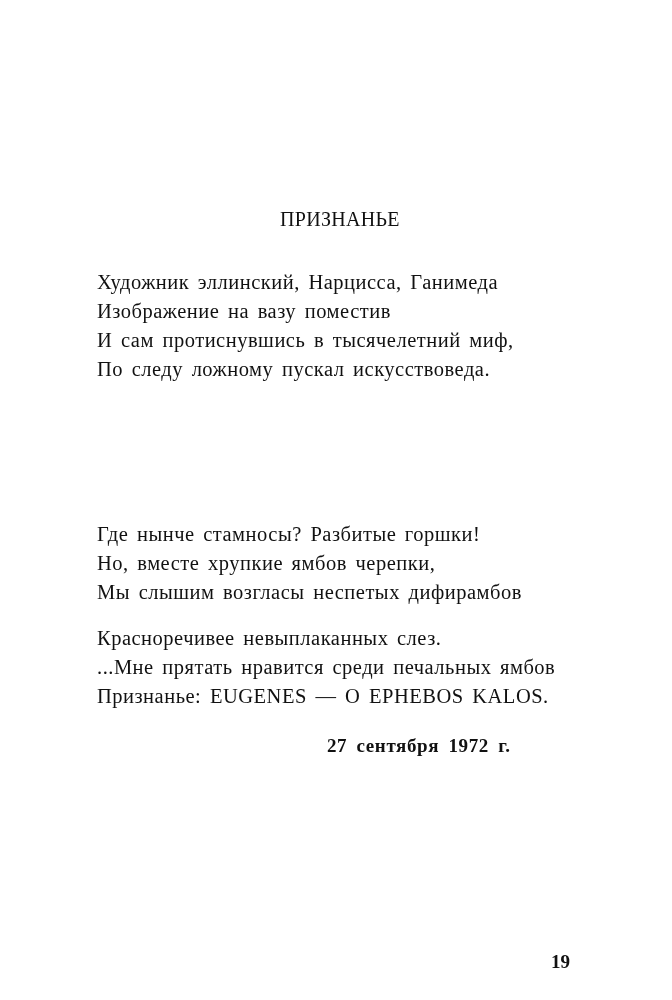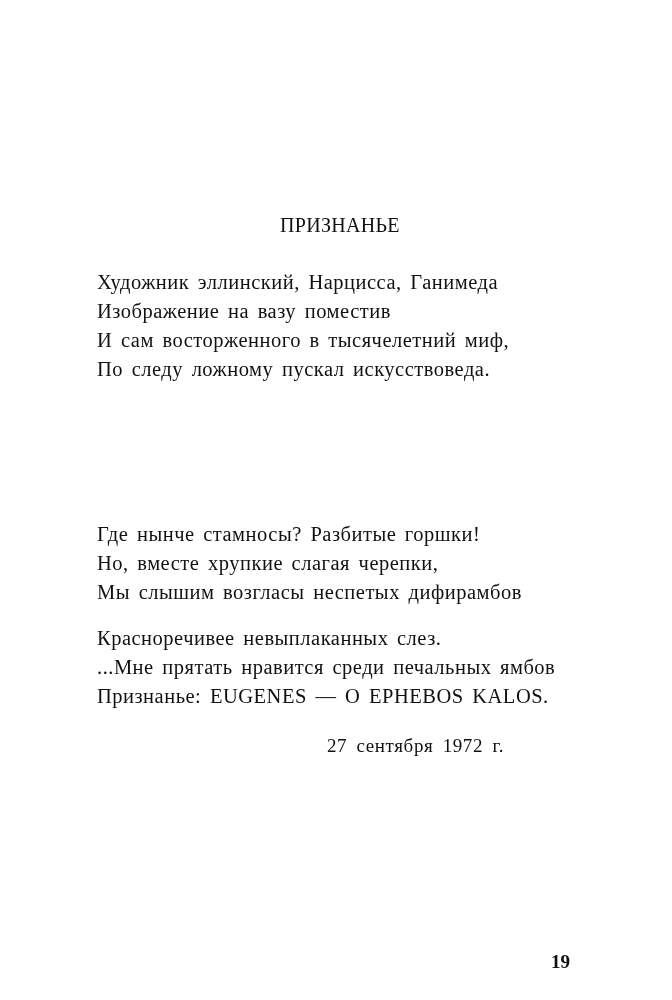--- a/index.html
+++ b/index.html
@@ -18,21 +18,21 @@
   .page {
     position: absolute;
     left: 0; top: 0;
     width: 672px; height: 1000px;
     background: #ffffff;
   }
   .title {
     position: absolute;
     left: 0;
     width: 672px;
-    top: 213px;
+    top: 207px;
     text-align: center;
     font-size: 20px;
     letter-spacing: 0.3px;
     line-height: 24px;
     padding-left: 8px;
     box-sizing: border-box;
   }
   .stanza {
     position: absolute;
     left: 97px;
@@ -48,21 +48,21 @@
   }
   .stanza-1 { top: 268px; }
   .stanza-2 { top: 394px; }
   .stanza-3 { top: 520px; }
   .stanza-4 { top: 624px; }
   .date {
     position: absolute;
     left: 327px;
     top: 734px;
     font-size: 19px;
-    font-weight: normal;
+    font-weight: bold;
     line-height: 24px;
     letter-spacing: 0.6px;
     word-spacing: 4px;
     white-space: nowrap;
   }
   .page-number {
     position: absolute;
     left: 551px;
     top: 951px;
     font-size: 19px;
@@ -73,28 +73,28 @@
 </head>
 <body>
 
 <div class="page">
 
   <div class="title">ПРИЗНАНЬЕ</div>
 
   <div class="stanza stanza-1">
     <div class="line">Художник эллинский, Нарцисса, Ганимеда</div>
     <div class="line">Изображение на вазу поместив</div>
-    <div class="line">И сам восторженного в тысячелетний миф,</div>
+    <div class="line">И сам протиснувшись в тысячелетний миф,</div>
     <div class="line">По следу ложному пускал искусствоведа.</div>
   </div>
 
 
   <div class="stanza stanza-3">
     <div class="line">Где нынче стамносы? Разбитые горшки!</div>
-    <div class="line">Но, вместе хрупкие слагая черепки,</div>
+    <div class="line">Но, вместе хрупкие ямбов черепки,</div>
     <div class="line">Мы слышим возгласы неспетых дифирамбов</div>
   </div>
 
   <div class="stanza stanza-4">
     <div class="line">Красноречивее невыплаканных слез.</div>
     <div class="line">...Мне прятать нравится среди печальных ямбов</div>
     <div class="line">Признанье: EUGENES — O EPHEBOS KALOS.</div>
   </div>
 
   <div class="date">27 сентября 1972 г.</div>

